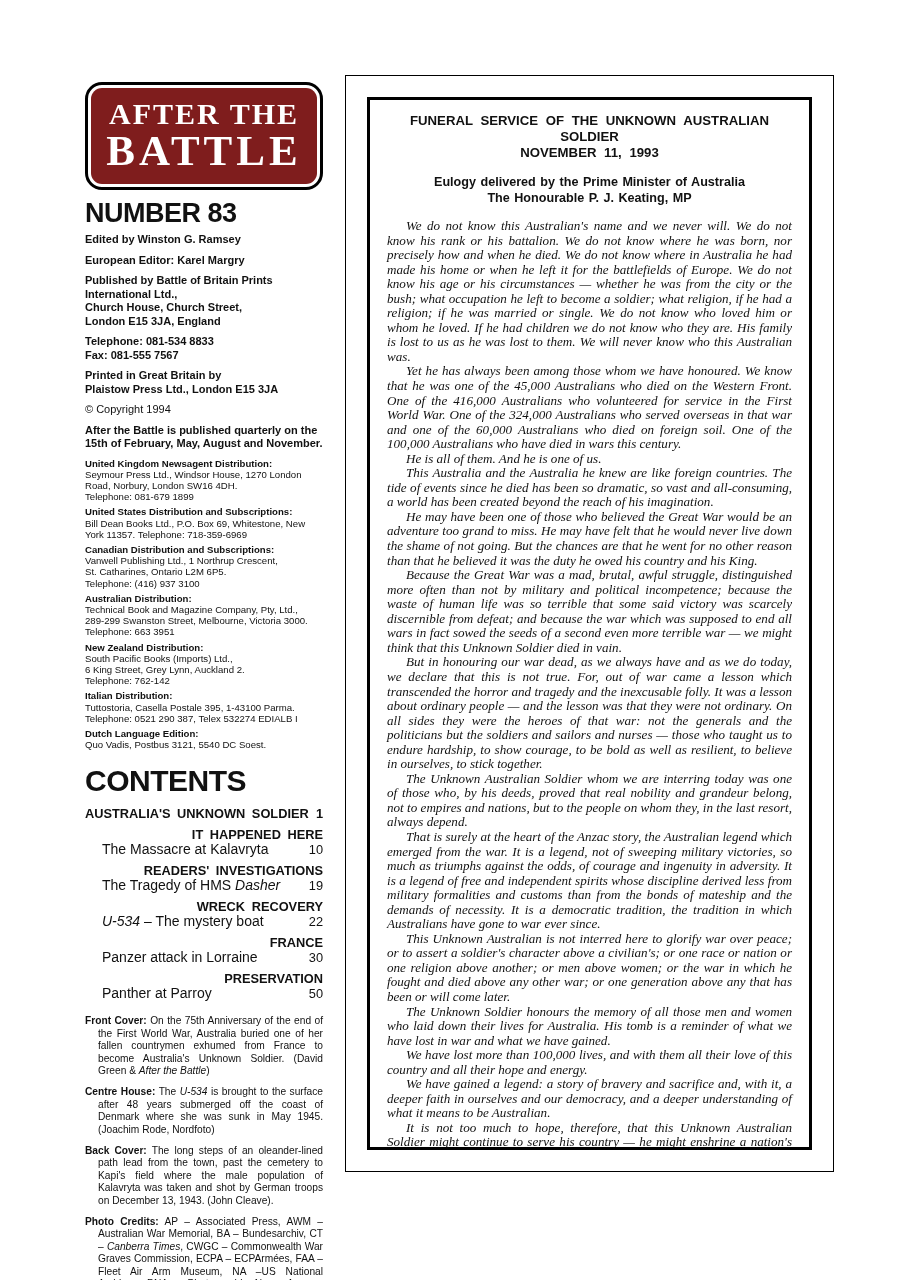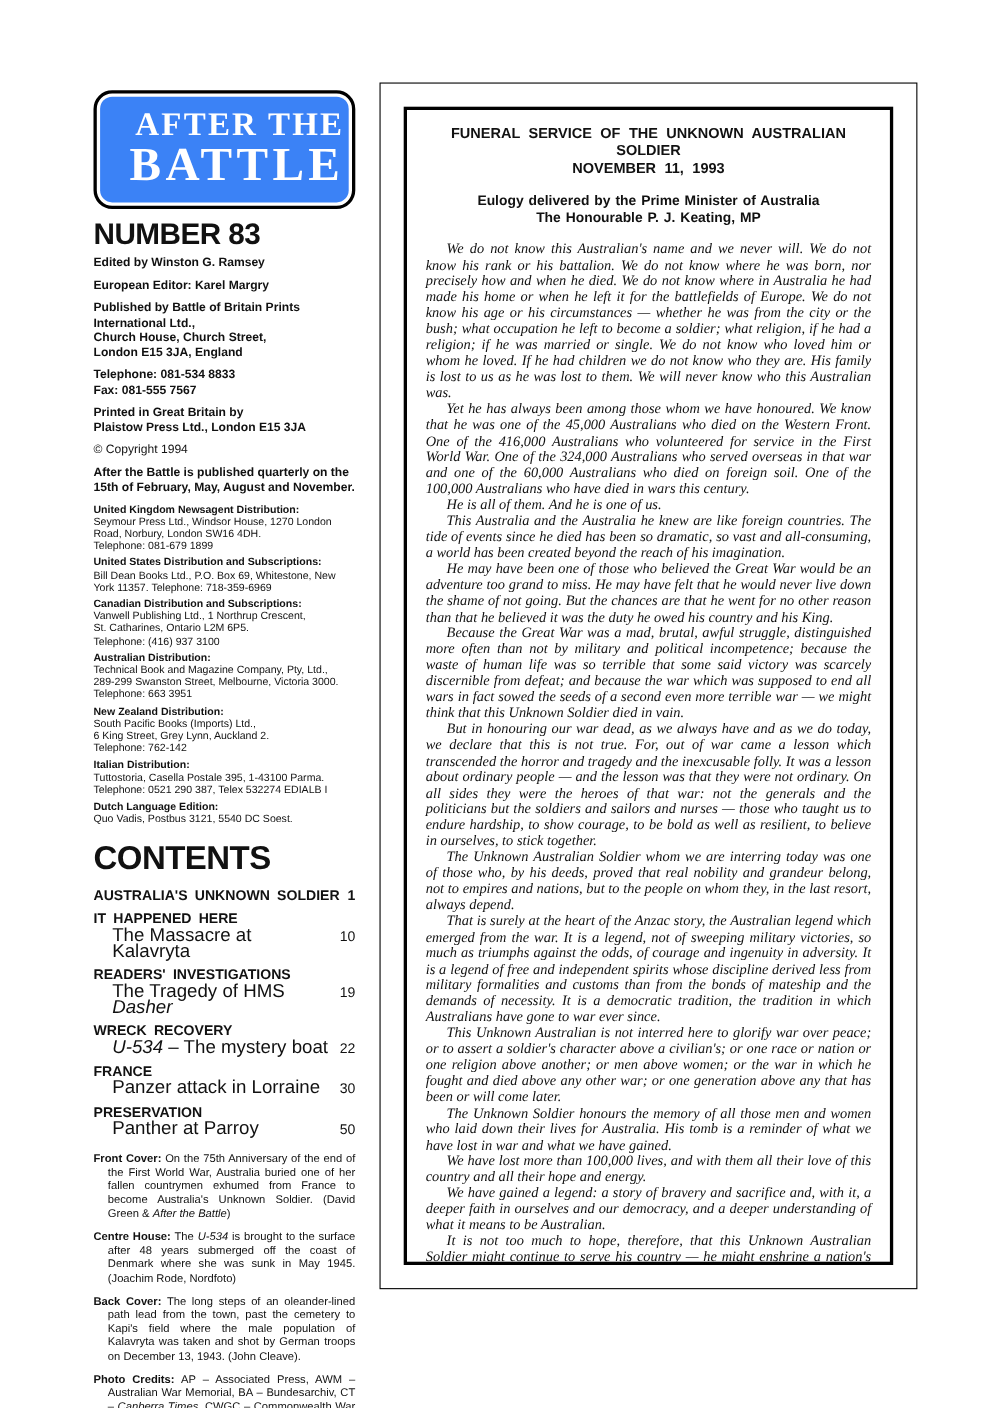--- a/index.html
+++ b/index.html
@@ -7,21 +7,21 @@
     width:905px;height:1280px;position:relative;
     font-family:"Liberation Sans",sans-serif;color:#111;
     -webkit-font-smoothing:antialiased;
   }
   
   .left-col{position:absolute;left:85px;top:82px;width:238px;}
   .logo-outer{
     border:3px solid #000;border-radius:17px;padding:3px;background:#fff;
   }
   .logo-inner{
-    background:#3b82f6;border-radius:11px;color:#fff;text-align:right;
+    background:#7f1d1d;border-radius:11px;color:#fff;text-align:center;
     padding:10px 4px 12px 4px;
   }
   .logo-line1{
     font-family:"Liberation Serif",serif;font-weight:bold;
     font-size:30px;line-height:32px;letter-spacing:2px;
   }
   .logo-line2{
     font-family:"Liberation Serif",serif;font-weight:bold;
     font-size:43px;line-height:42px;letter-spacing:4px;
   }
@@ -36,24 +36,24 @@
   .imprint p.regular{font-weight:normal;}
   .pub-note{font-size:11.5px;line-height:13.5px;margin:0 0 8px 0;font-weight:normal;}
   .pub-note strong{font-weight:bold;}
   .dist-block{margin:0 0 4px 0;}
   .dist-title{font-size:9.6px;font-weight:bold;line-height:11.2px;}
   .dist-body{font-size:9.6px;line-height:11.2px;white-space:pre-line;}
   .toc-title{
     font-size:30px;font-weight:900;letter-spacing:-0.5px;
     margin:16px 0 10px 0;line-height:30px;
   }
-  .toc-item{margin:0 0 6px 0;}
+  .toc-item{margin:0 0 6px 0;text-align:right;}
   .toc-row{display:flex;justify-content:space-between;align-items:baseline;}
   .toc-heading{font-size:12.8px;font-weight:bold;line-height:15px;word-spacing:3px;}
-  .toc-sub{font-size:17px;line-height:15px;padding-left:17px;font-weight:normal;}
+  .toc-sub{font-size:14px;line-height:15px;padding-left:17px;font-weight:normal;}
   .toc-page{font-size:12.8px;font-weight:bold;padding-left:6px;}
   .toc-sub-row .toc-page{font-weight:normal;}
   .cover-note{
     font-size:10.2px;line-height:12.4px;text-align:justify;
     padding-left:13px;text-indent:-13px;margin:0 0 9px 0;
   }
   .cover-note strong{font-weight:bold;}
   .it{font-style:italic;}
   
   .right-box{position:absolute;left:345px;top:75px;width:489px;height:1097px;}

